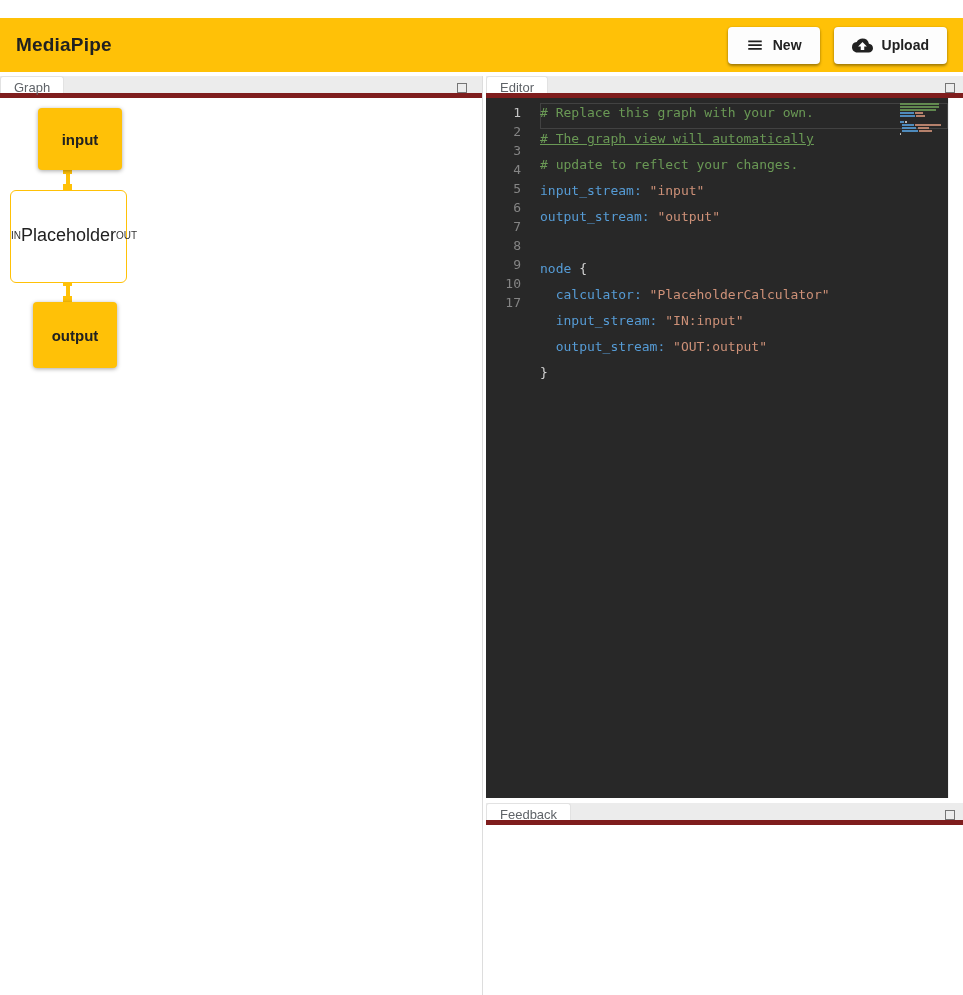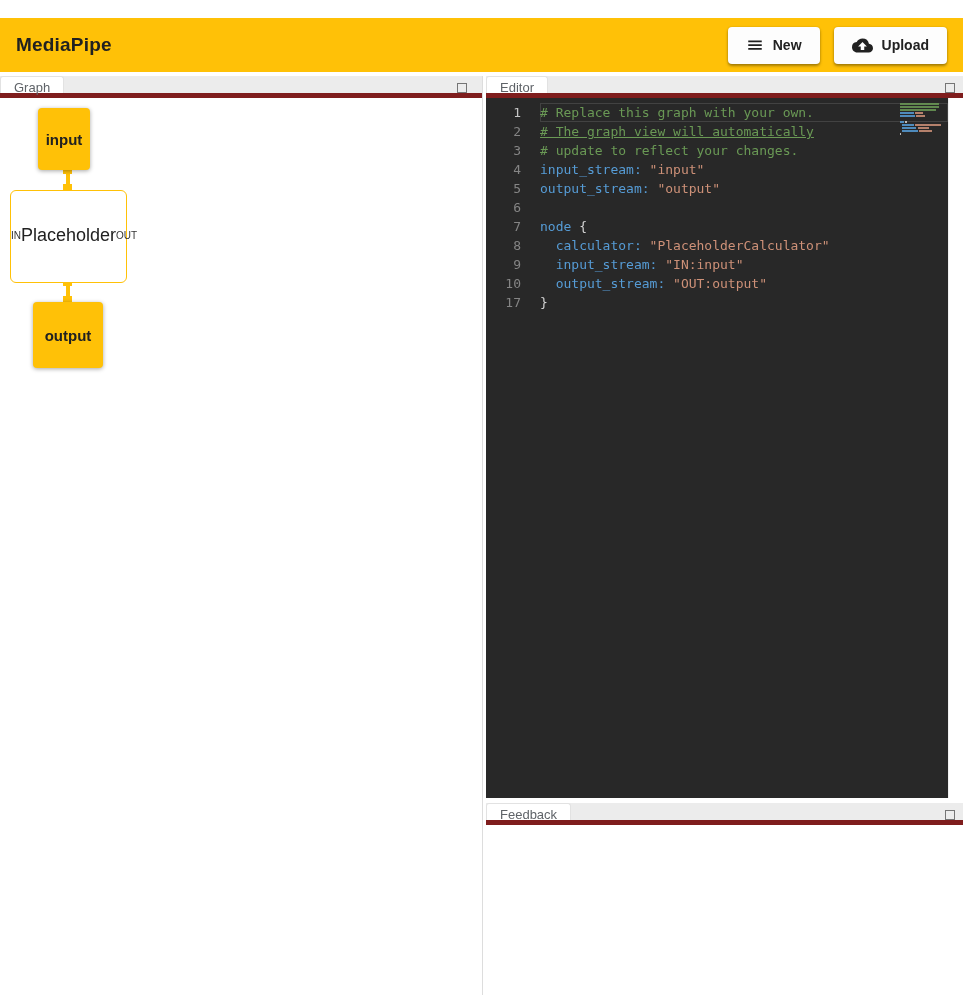--- a/index.html
+++ b/index.html
@@ -74,22 +74,22 @@
     position: absolute;
     display: flex; align-items: center; justify-content: center;
     color: #212121;
   }
   .gnode.stream {
     background: var(--node-fill, #FFC107);
     border-radius: 4px;
     box-shadow: 0 1px 4px rgba(0,0,0,0.35);
     font-size: 15px; font-weight: 600;
   }
-  .node-input  { left: 38px; top: 10px;  width: 52px; height: 62px; }
-  .node-output { left: 33px; top: 204px; width: 70px; height: 66px; }
+  .node-input  { left: 38px; top: 10px;  width: 84px; height: 62px; }
+  .node-output { left: 33px; top: 204px; width: 84px; height: 66px; }
   .node-calc {
     left: 10px; top: 92px; width: 117px; height: 93px;
     background: #ffffff;
     border: 1.5px solid var(--node-fill, #FFC107);
     border-radius: 6px;
     justify-content: space-between;
     padding: 5px 0 7px 0;
   }
   .port-label { font-size: 10px; color: #333; line-height: 11px; }
   .calc-label { font-size: 18px; color: #212121; }
@@ -120,21 +120,21 @@
     display: flex;
     font-family: "DejaVu Sans Mono", monospace;
     font-size: 13px; line-height: 19px;
     padding-top: 5px;
     overflow: hidden;
   }
   .gutter { width: 48px; flex: none; text-align: right; padding-right: 13px; }
   .line-num { color: #858585; height: 19px; }
   .line-num.active { color: #c6c6c6; }
   .code { flex: 1; padding-left: 6px; color: #d4d4d4; }
-  .code-line { height: 19px; white-space: pre; }
+  .code-line { height: 26px; white-space: pre; }
   .code-line.active { box-shadow: inset 0 0 0 1px rgba(255,255,255,0.12); }
   .minimap {
     position: absolute; top: 27px; right: 19px; width: 44px;
   }
   .mini-line { display: flex; height: 2px; margin-bottom: 1px; }
   .mini-line span { display: block; height: 2px; opacity: 0.85; }
   .editor-scroll-track {
     position: absolute; top: 22px; right: 0; width: 15px; bottom: 0;
     background: #ffffff; border-left: 1px solid #f0f0f0;
   }

